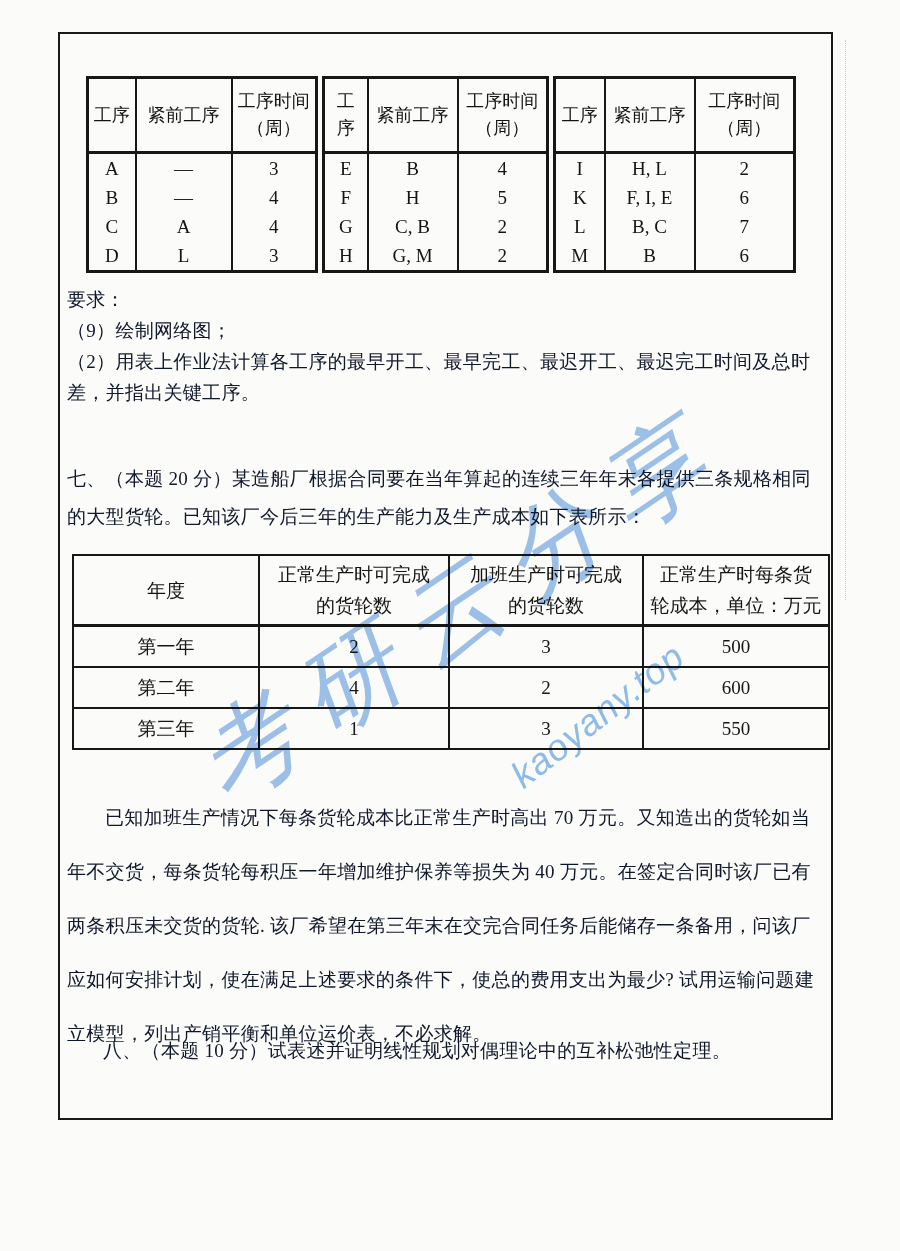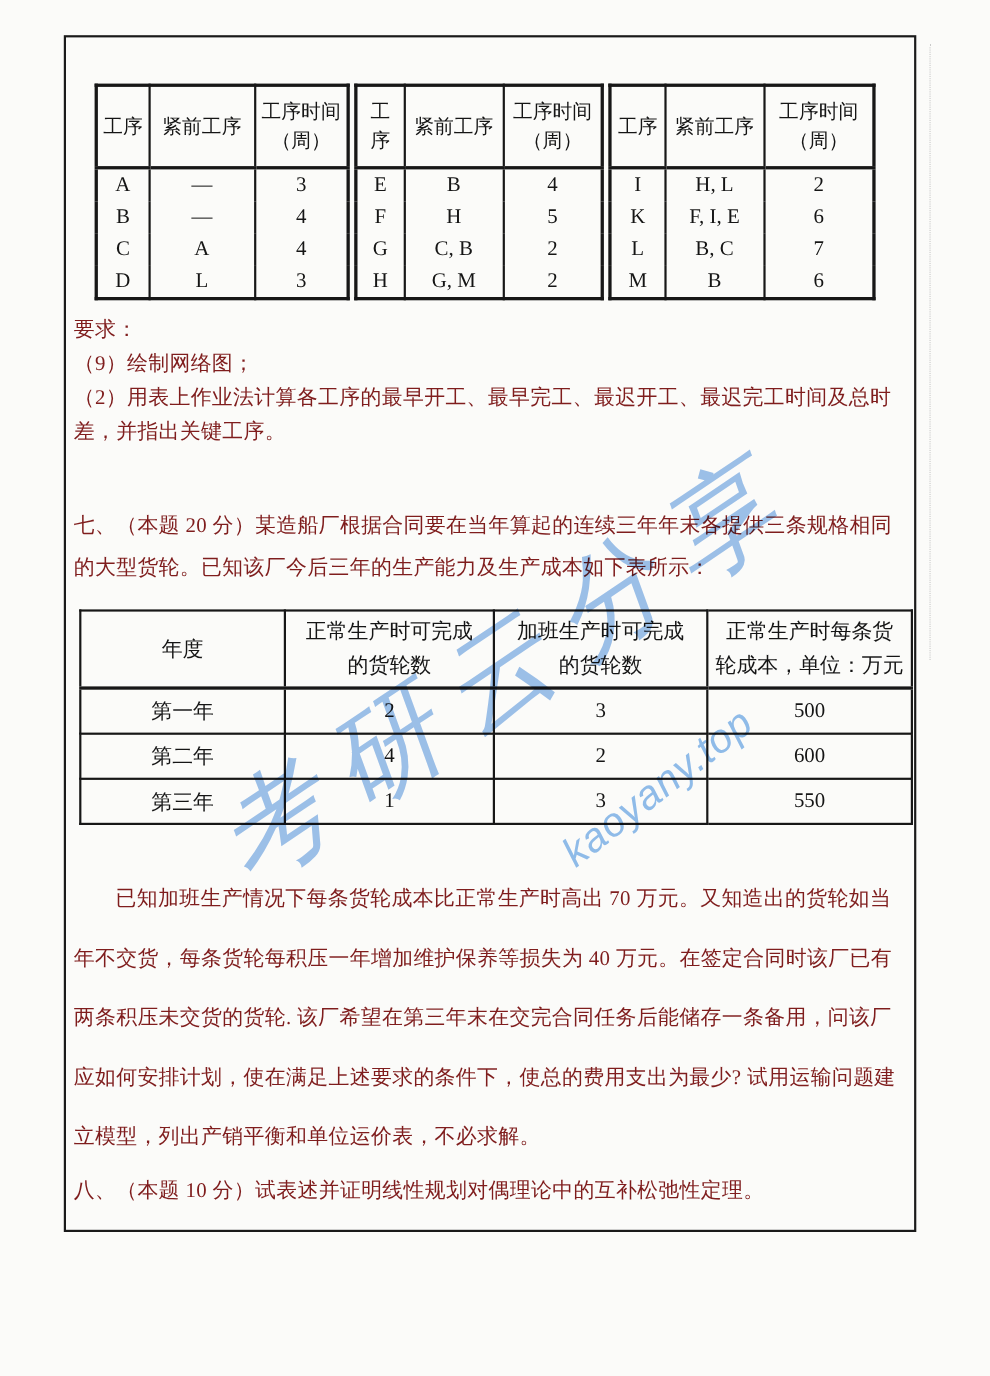--- a/index.html
+++ b/index.html
@@ -39,26 +39,26 @@
   .ptable td {
     font-size:19px; text-align:center;
     border-left:2px solid #171717;
     height:29px; padding:0 2px;
   }
   .ptable td:first-child { border-left:none; }
   
   .txt {
     position:absolute; left:7px; width:758px;
     font-size:19px; line-height:31px; letter-spacing:0.3px;
-    color:#7f1d1d;
+    color:#0f172a;
   }
   .req-item2 { width:752px; }
   .q7-intro { top:426px; line-height:38px; width:757px; }
   .q7-body  { top:757px; line-height:54px; width:758px; text-indent:38px; }
-  .q8-line  { top:1033px; }
+  .q8-line  { top:1001px;margin-left:36px; }
   
   .ytable {
     position:absolute; left:12px; top:520px;
     border:2px solid #14532d;
   }
   .ytable th {
     font-weight:normal; font-size:19px; text-align:center;
     border:2px solid #171717; border-bottom:3px solid #171717;
     height:68px; padding:0 4px;
     white-space:pre-line; line-height:31px;

